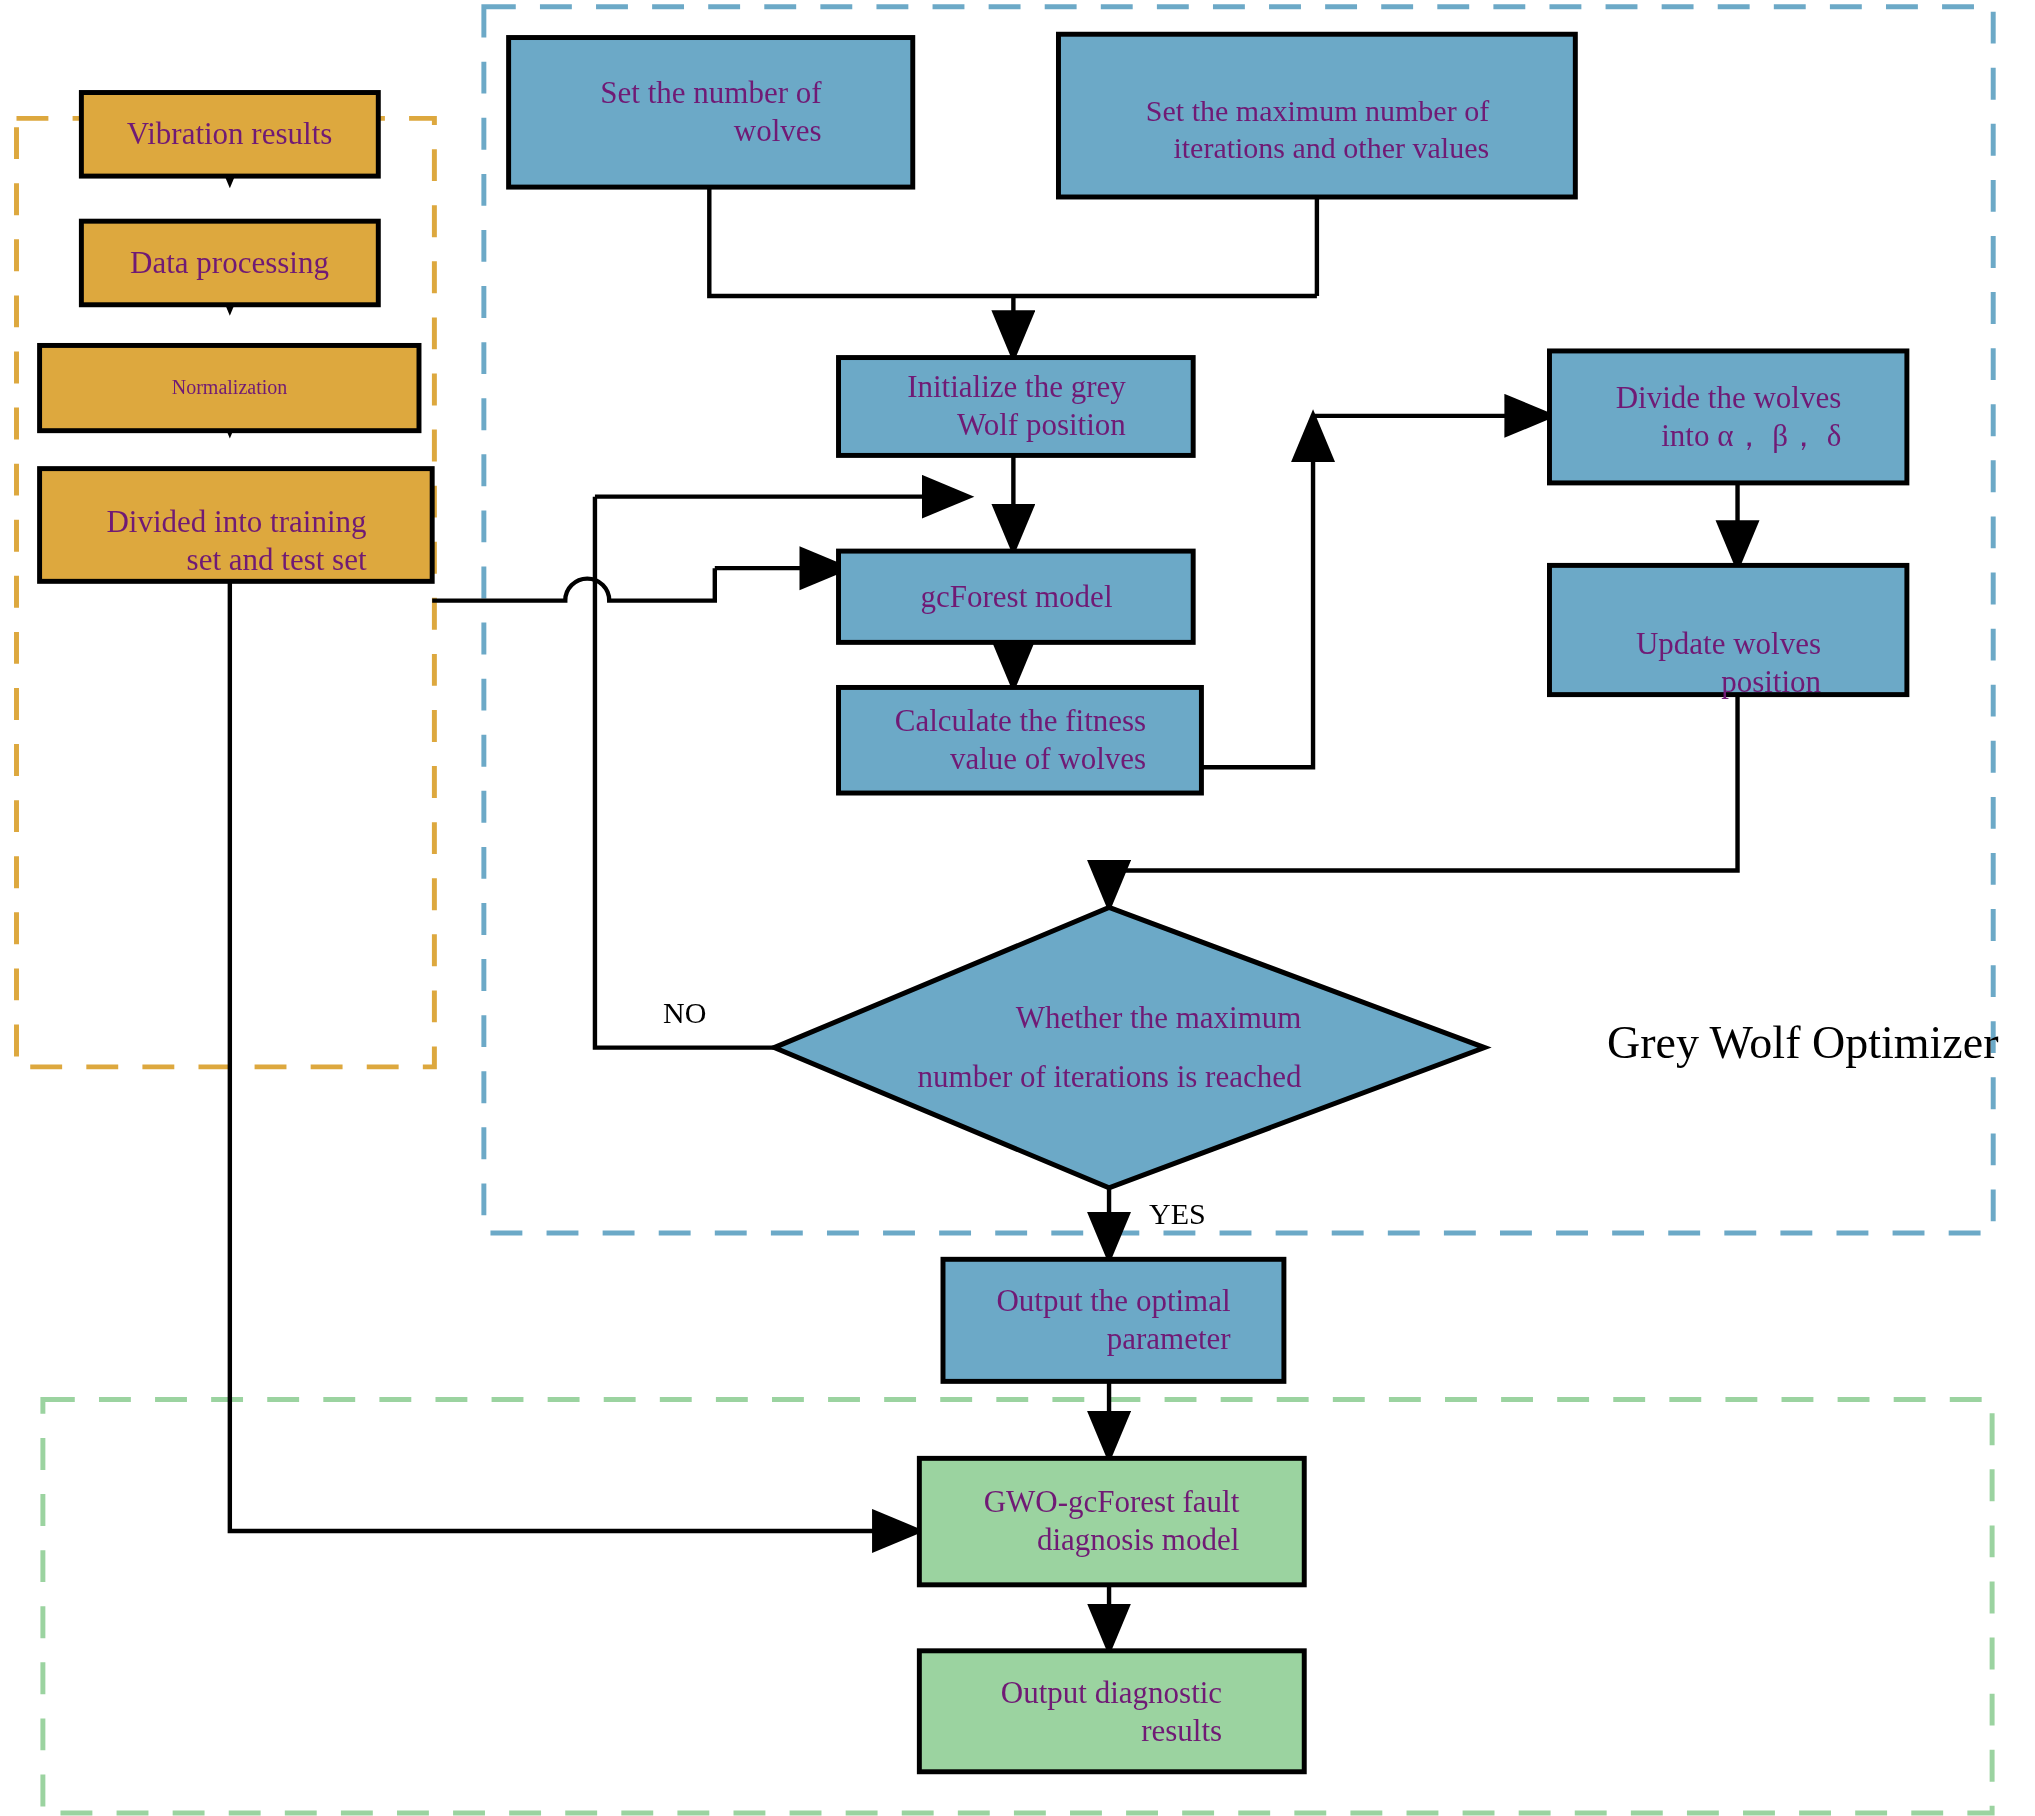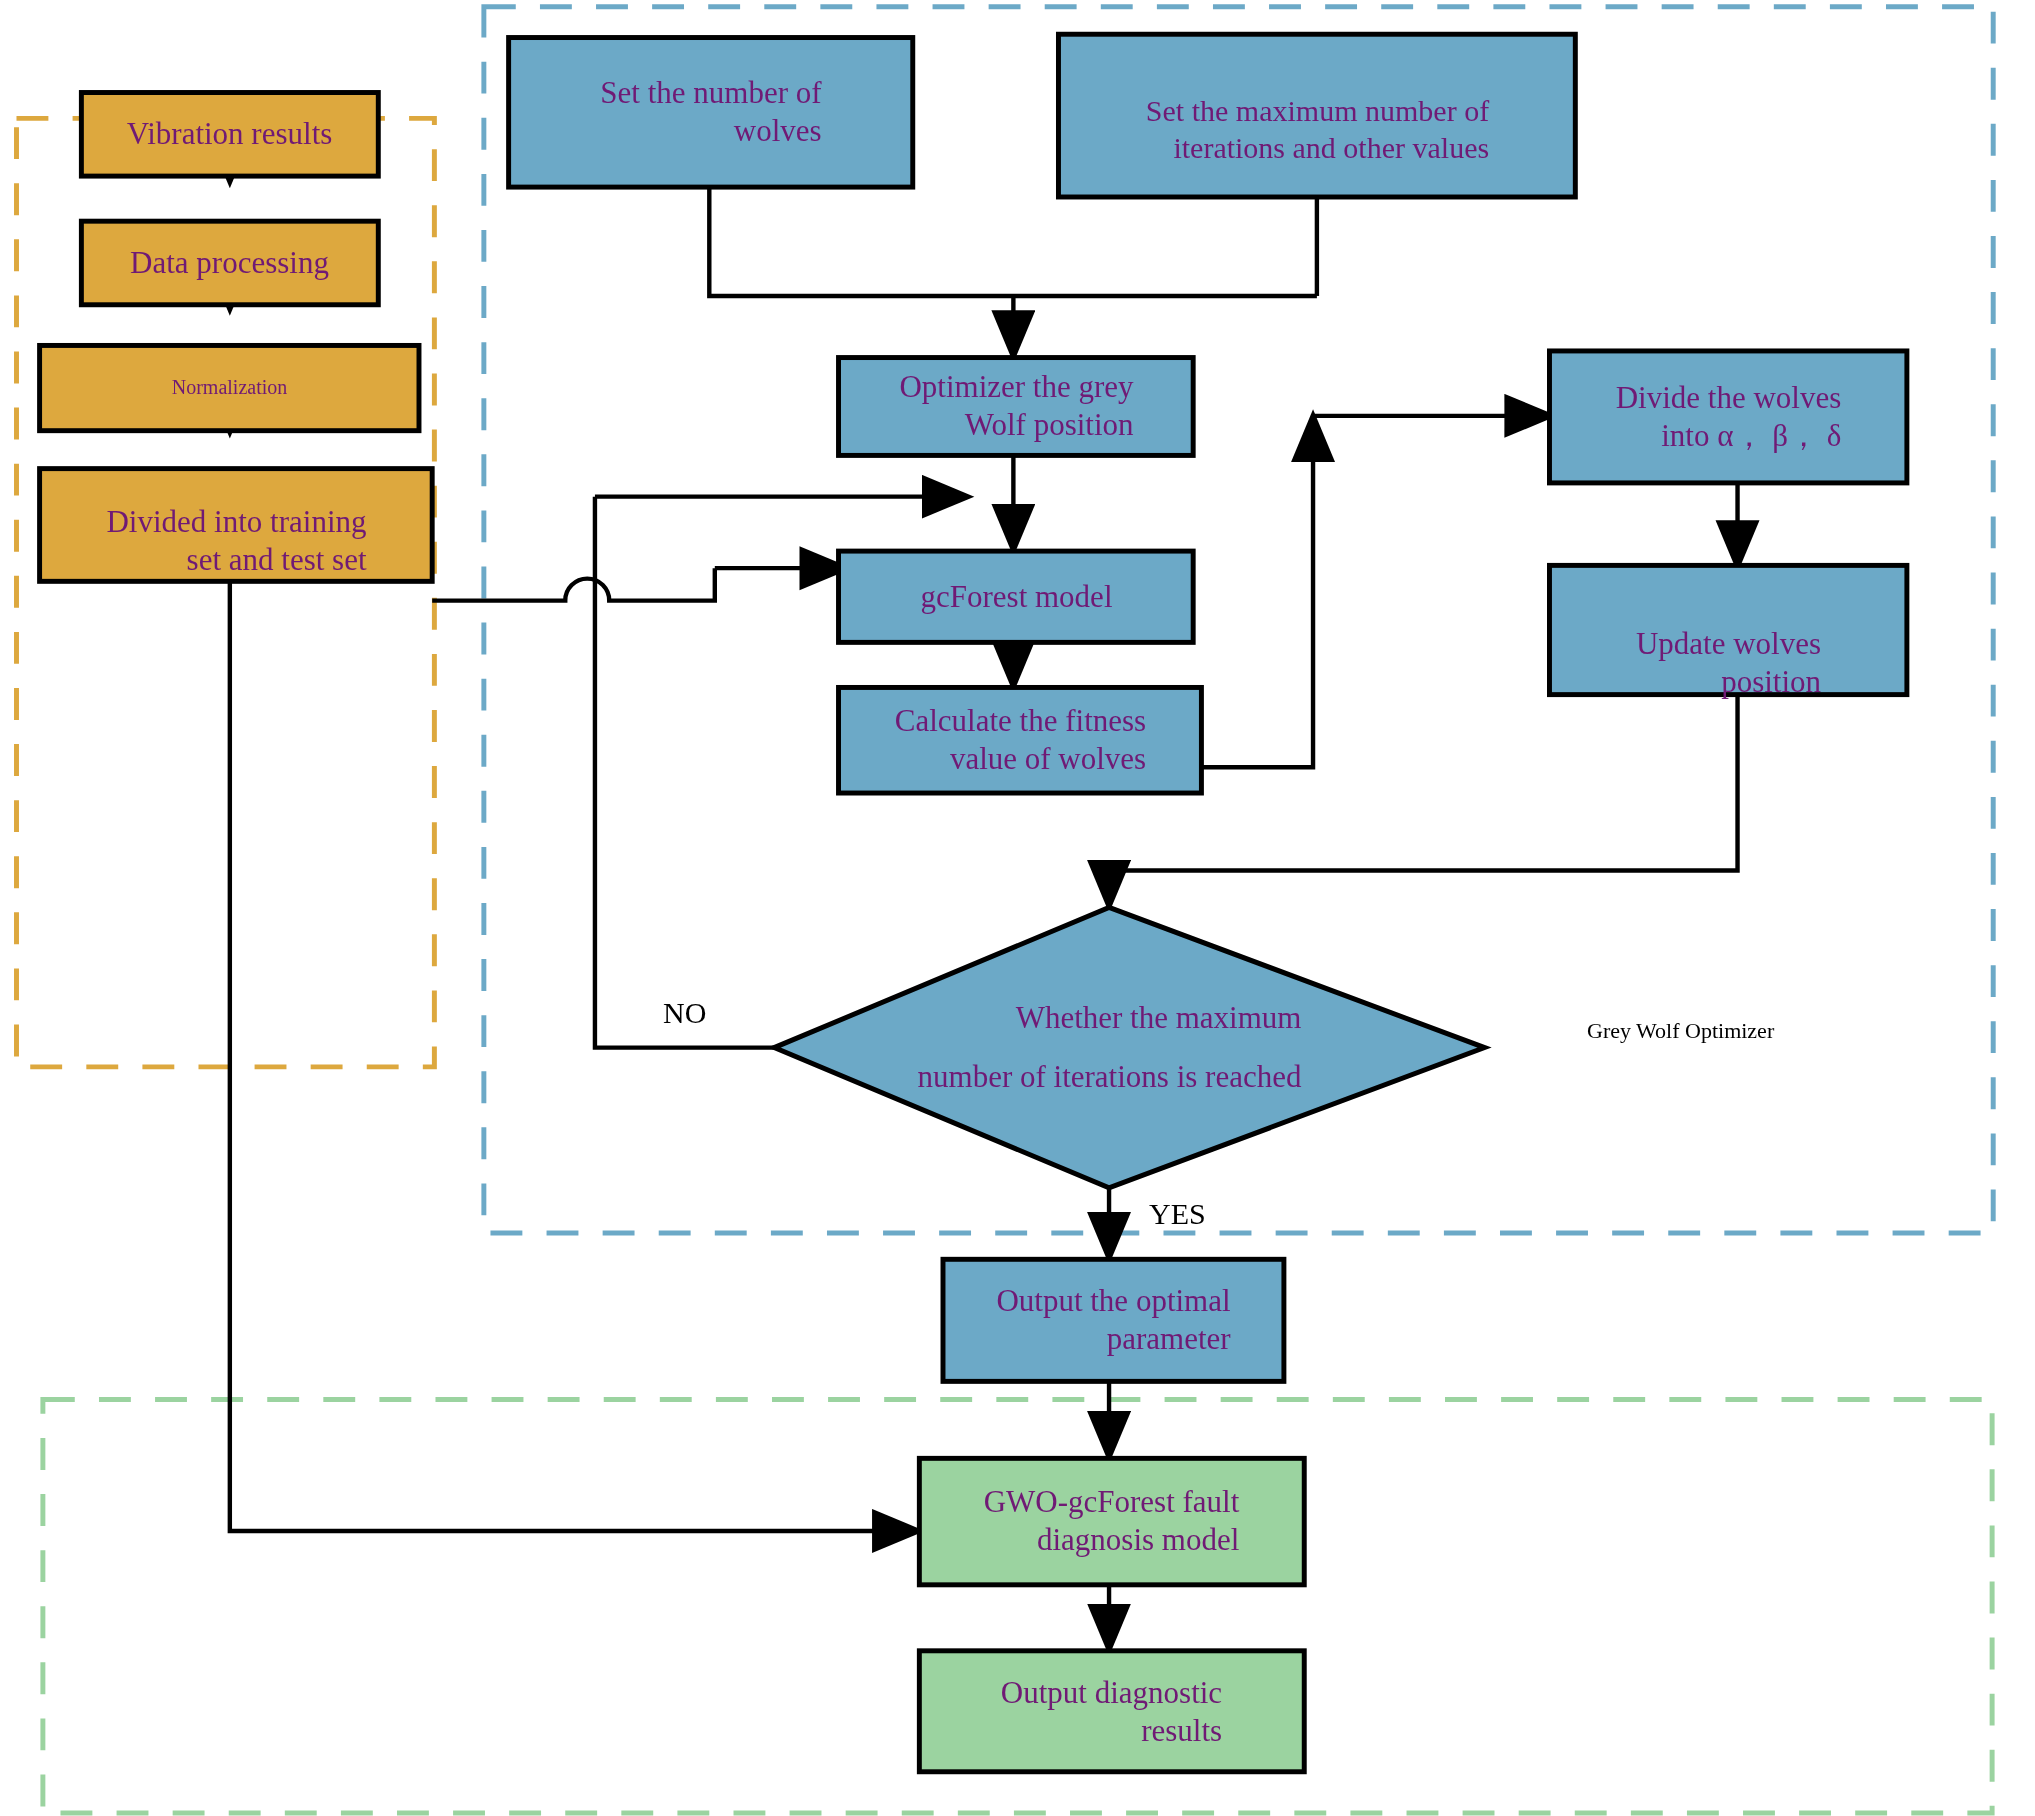--- a/index.html
+++ b/index.html
@@ -35,23 +35,24 @@
   }
   .edge-label {
     position: absolute;
     color: #000000;
     font-size: 30px;
     line-height: 1;
   }
   .group-label {
     position: absolute;
     color: #000000;
-    font-size: 22px;
+    font-size: 46px;
     line-height: 1;
     white-space: nowrap;
+    margin-left: 20px;
   }
 </style>
 </head>
 <body>
 
 <div id="canvas-wrap">
 
   <svg class="layer" viewBox="0 0 3701 3304">
     <defs>
       <marker id="arrowhead" markerWidth="13" markerHeight="13" refX="10.5" refY="5" orient="auto" markerUnits="strokeWidth">
@@ -139,21 +140,21 @@
 
   <div class="node-text" style="left:40px; top:484px; width:393px; height:113px; font-size:31px;">Divided into training
 set and test set</div>
 
   <div class="node-text" style="left:509px; top:37px; width:404px; height:150px; font-size:31px;">Set the number of
 wolves</div>
 
   <div class="node-text" style="left:1059px; top:48px; width:517px; height:163px; font-size:30px;">Set the maximum number of
 iterations and other values</div>
 
-  <div class="node-text" style="left:839px; top:357px; width:355px; height:98px; font-size:31px;">Optimizer the grey
+  <div class="node-text" style="left:839px; top:357px; width:355px; height:98px; font-size:31px;">Initialize the grey
 Wolf position</div>
 
   <div class="node-text" style="left:839px; top:551px; width:355px; height:91px; font-size:31px;">gcForest model</div>
 
   <div class="node-text" style="left:839px; top:687px; width:363px; height:106px; font-size:31px;">Calculate the fitness
 value of  wolves</div>
 
   <div class="node-text" style="left:1550px; top:351px; width:357px; height:132px; font-size:31px;">Divide the wolves
 into α，  β，  δ</div>
 

